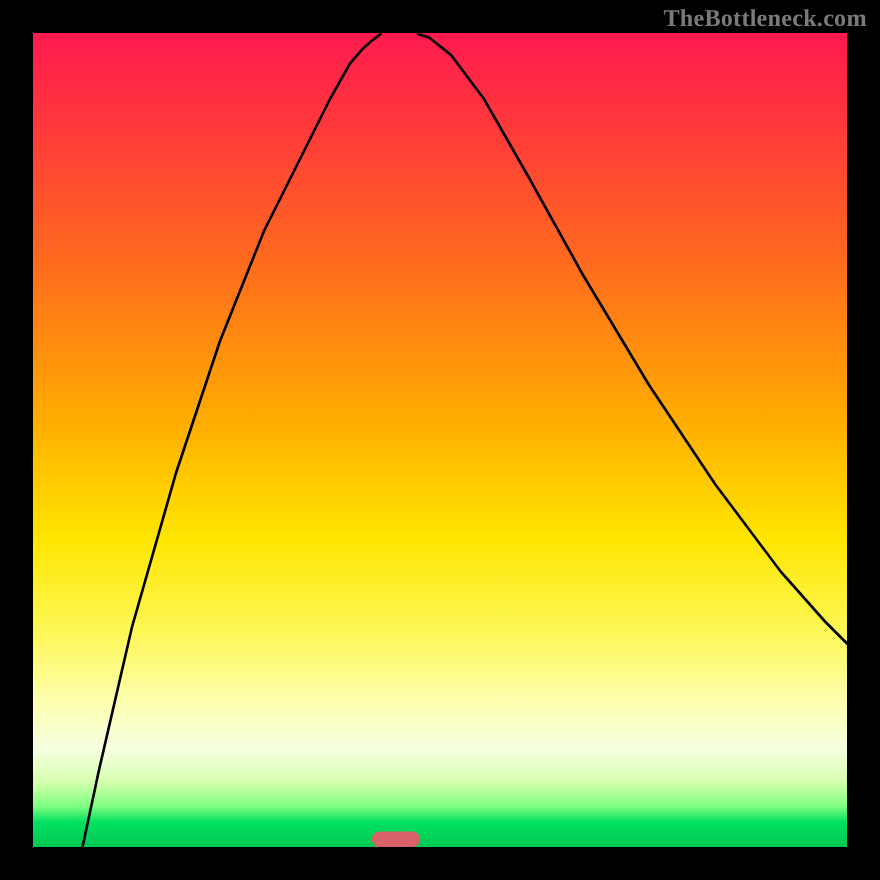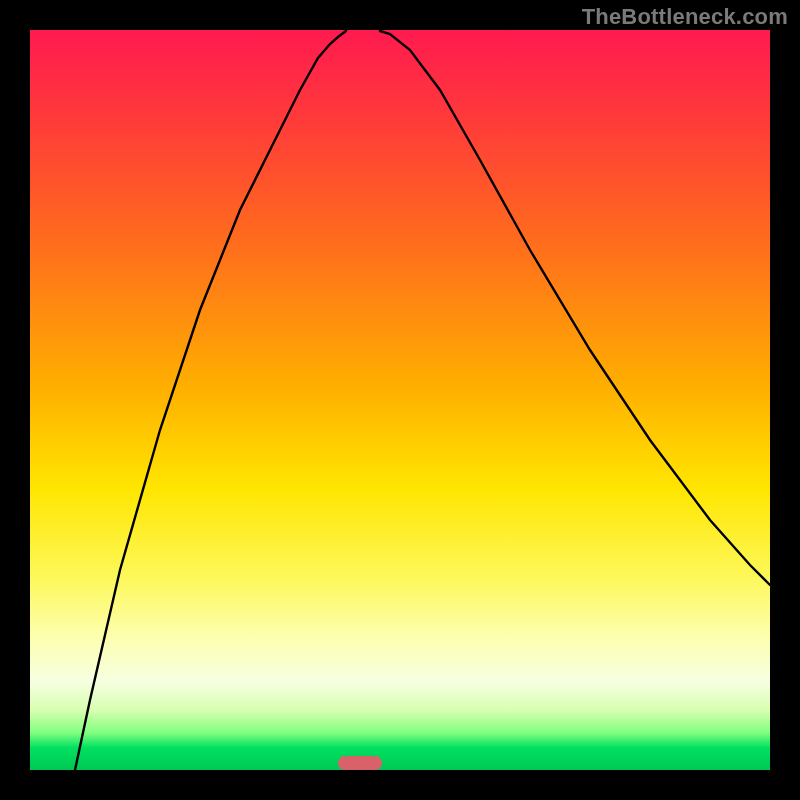--- a/index.html
+++ b/index.html
@@ -51,21 +51,21 @@
   .marker {
     position: absolute;
     height: 14px;
     border-radius: 7px;
     background: #d9626a;
   }
   .watermark {
     position: absolute;
     top: 4px;
     right: 12px;
-    font-family: Liberation Sans, sans-serif;
+    font-family: Liberation Serif, serif;
     font-size: 22px;
     font-weight: 600;
     color: #7a7a7a;
     letter-spacing: 0.2px;
   }
 </style>
 </head>
 <body>
 
 <div class="frame">

